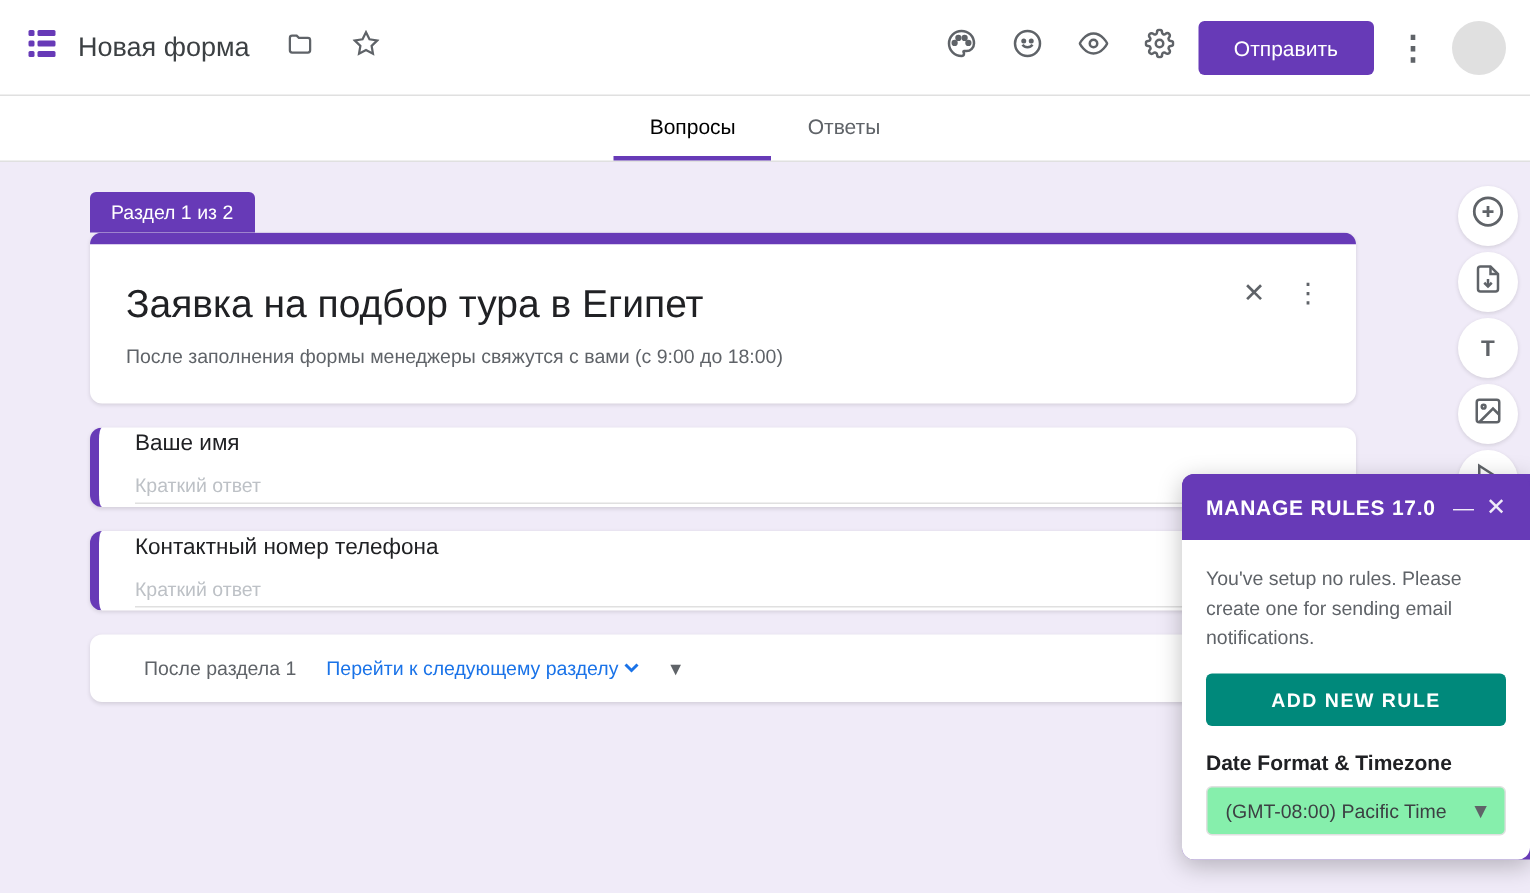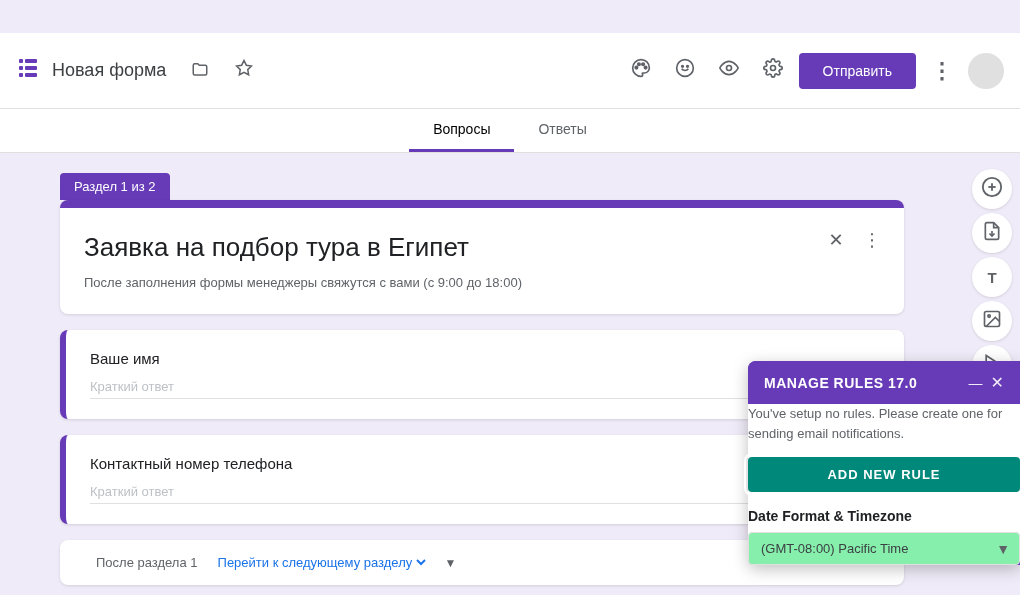--- a/index.html
+++ b/index.html
@@ -1,27 +1,26 @@
 <!DOCTYPE html>
 <html><head>
   <meta charset="utf-8">
   <style>
     * { box-sizing: border-box; margin: 0; padding: 0; }
     body { font-family: 'Google Sans', Arial, sans-serif; background: #f0ebf8; width: 1020px; height: 595px; overflow: hidden; }
 
     
     .header {
       background: #fff;
-      height: 76px;
+      height: 64px;
       display: flex;
       align-items: center;
       padding: 0 16px;
       border-bottom: 1px solid #e0e0e0;
       gap: 12px;
-      margin-top: 33px;
     }
     .header-logo {
       color: #673ab7;
       font-size: 24px;
     }
     .header-title {
       font-size: 18px;
       color: #3c4043;
       font-weight: 400;
     }
@@ -153,21 +152,21 @@
       cursor: pointer;
       display: flex; align-items: center; justify-content: center;
       color: #5f6368;
       font-size: 16px;
     }
 
     
     .question-card {
       background: #fff;
       border-radius: 8px;
-      padding: 20px 24px;
+      padding: 2px 24px;
       margin-bottom: 16px;
       box-shadow: 0 1px 3px rgba(0,0,0,0.12);
       border-left: 6px solid #673ab7;
     }
     .question-title {
       font-size: 15px;
       color: #202124;
       margin-bottom: 12px;
     }
     .question-placeholder {
@@ -218,21 +217,21 @@
       color: #5f6368;
       font-size: 18px;
       box-shadow: 0 1px 3px rgba(0,0,0,0.12);
     }
 
     
     .manage-rules-panel {
       position: absolute;
       top: 208px;
       right: 0px;
-      width: 272px;
+      width: 232px;
       background: #673ab7;
       border-radius: 8px 0 0 8px;
       overflow: visible;
       z-index: 100;
       box-shadow: 0 4px 16px rgba(0,0,0,0.25);
     }
     .panel-header {
       background: #673ab7;
       color: #fff;
       padding: 12px 16px;
@@ -252,20 +251,21 @@
       align-items: center;
     }
     .panel-header-icon {
       color: #fff;
       font-size: 16px;
       cursor: pointer;
       opacity: 0.9;
     }
     .panel-body {
       background: #fff;
+      padding: 16px;
       border-radius: 0 0 8px 8px;
     }
     .panel-desc {
       font-size: 13px;
       color: #5f6368;
       margin-bottom: 14px;
       line-height: 1.5;
     }
     .add-rule-btn {
       background: #00897b;

